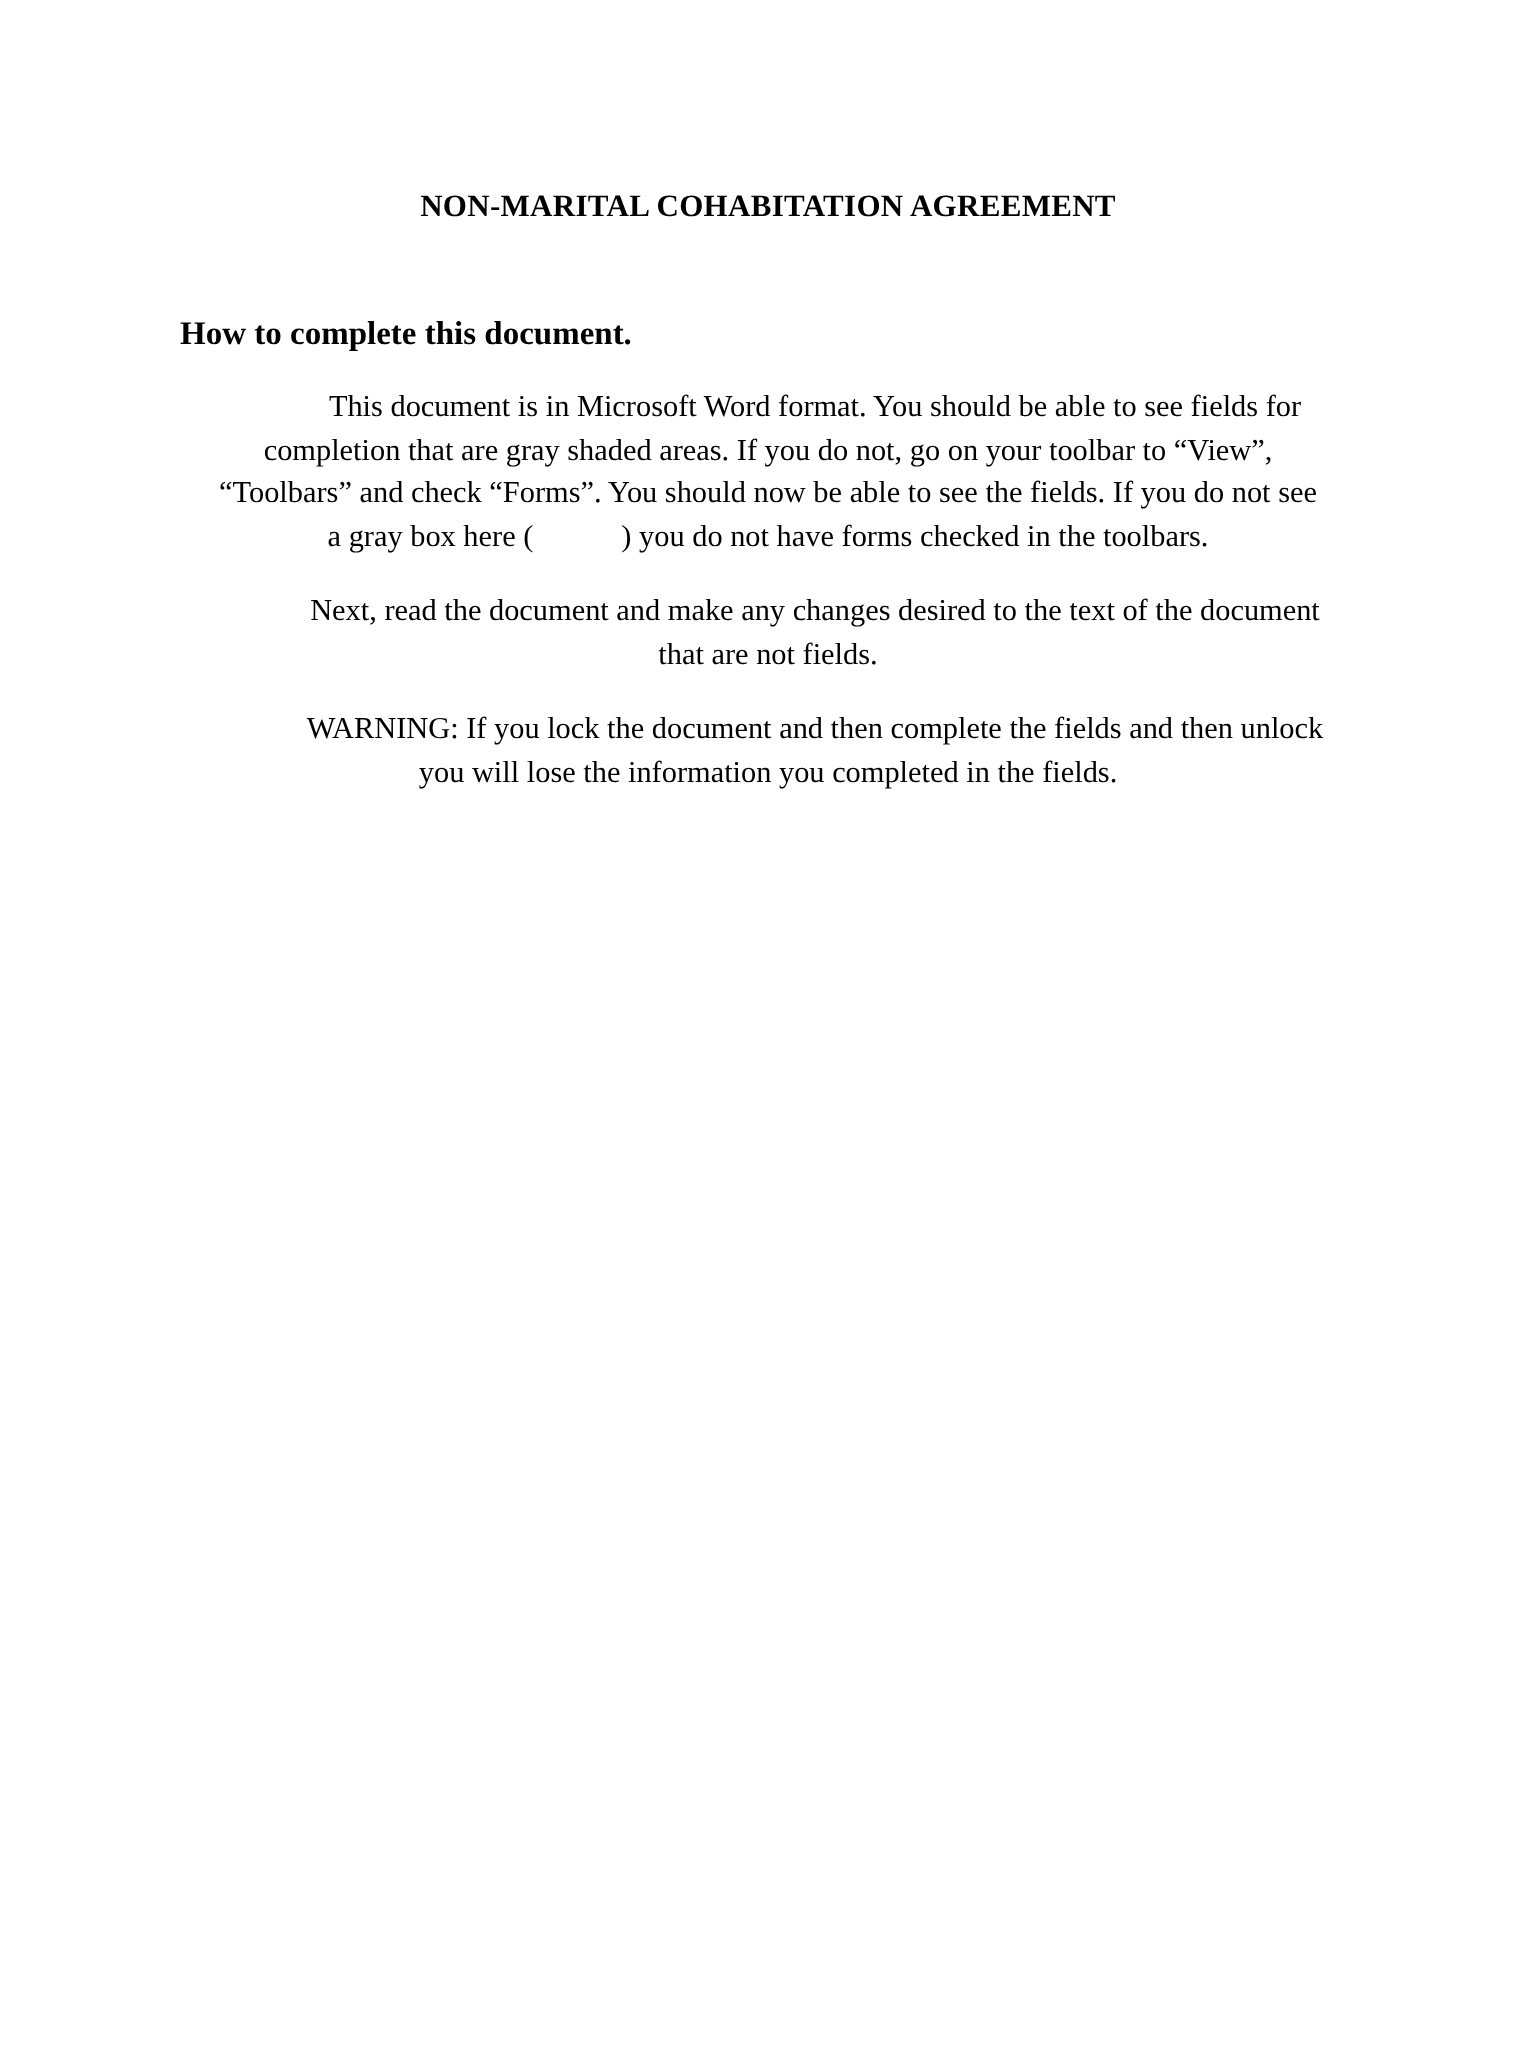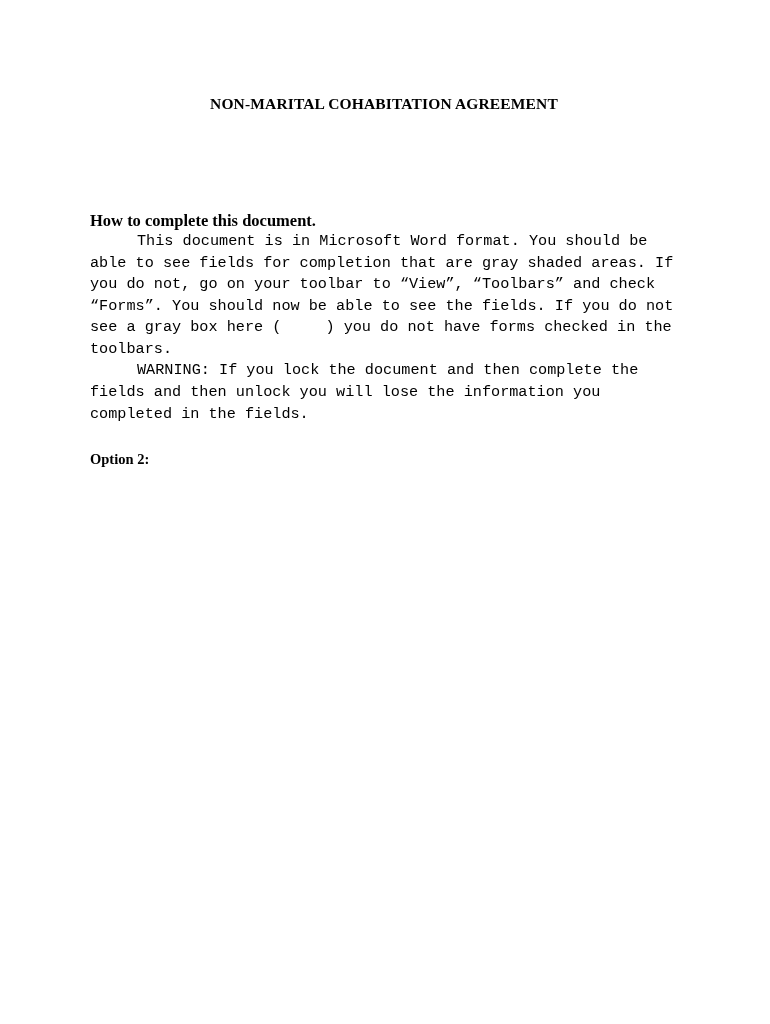--- a/index.html
+++ b/index.html
@@ -35,38 +35,37 @@
     letter-spacing: 0.15px;
     margin: 0;
     padding-top: 95px;
   }
   .section-heading {
     font-weight: bold;
     font-size: 16.5px;
     margin: 0;
   }
   .how-to {
-    margin-top: 98px;
+    margin-top: 44px;
   }
   .option-1 {
     margin-top: 32px;
   }
   .option-2-heading {
     font-weight: bold;
     font-size: 14.5px;
     margin: 0;
     margin-top: 26px;
   }
   p.body-text {
     font-size: 15.2px;
     line-height: 1.42;
-    margin: 0;
+    margin: 16px;
     text-indent: 47px;
-    text-align: left;
-    font-family: Liberation Mono, monospace;
+    text-align: center;
   }
   .para-gap {
     margin-top: 21px;
   }
   .first-para {
     margin-top: 38px;
   }
   .after-opt2 {
     margin-top: 19px;
   }
@@ -84,22 +83,22 @@
 <div class="page">
   <div class="content">
 
     <h1 class="doc-title">NON-MARITAL COHABITATION AGREEMENT</h1>
 
     <h2 class="section-heading how-to">How to complete this document.</h2>
 
 
     <p class="body-text first-para"><span>This document is in Microsoft Word format.  You should be able to see fields for completion that are gray shaded areas.  If you do not, go on your toolbar to “View”, “Toolbars” and check “Forms”.  You should now be able to see the fields. If you do not see a gray box here (</span><span class="gray-box"></span><span>) you do not have forms checked in the toolbars.</span></p>
 
+    <p class="body-text para-gap">Next, read the document and make any changes desired to the text of the document that are not fields.</p>
 
 
 
     <p class="body-text para-gap">WARNING: If you lock the document and then complete the fields and then unlock you will lose the information you completed in the fields.</p>
 
-    <h2 class="option-2-heading">Option 2:</h2>
 
 
   </div>
 </div>
 
 </body></html>

